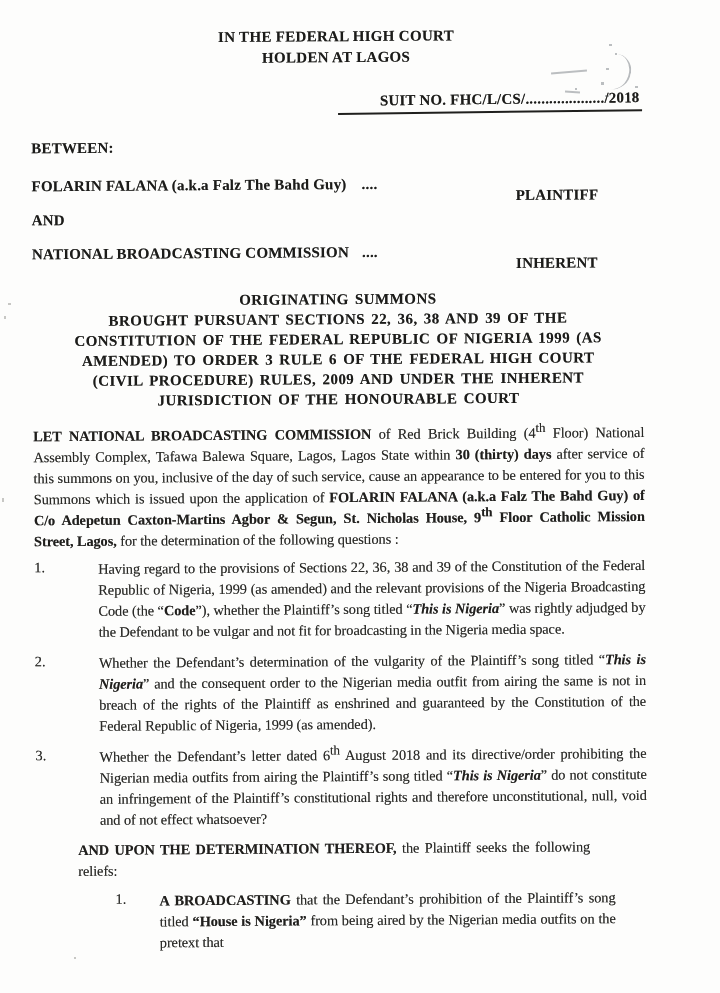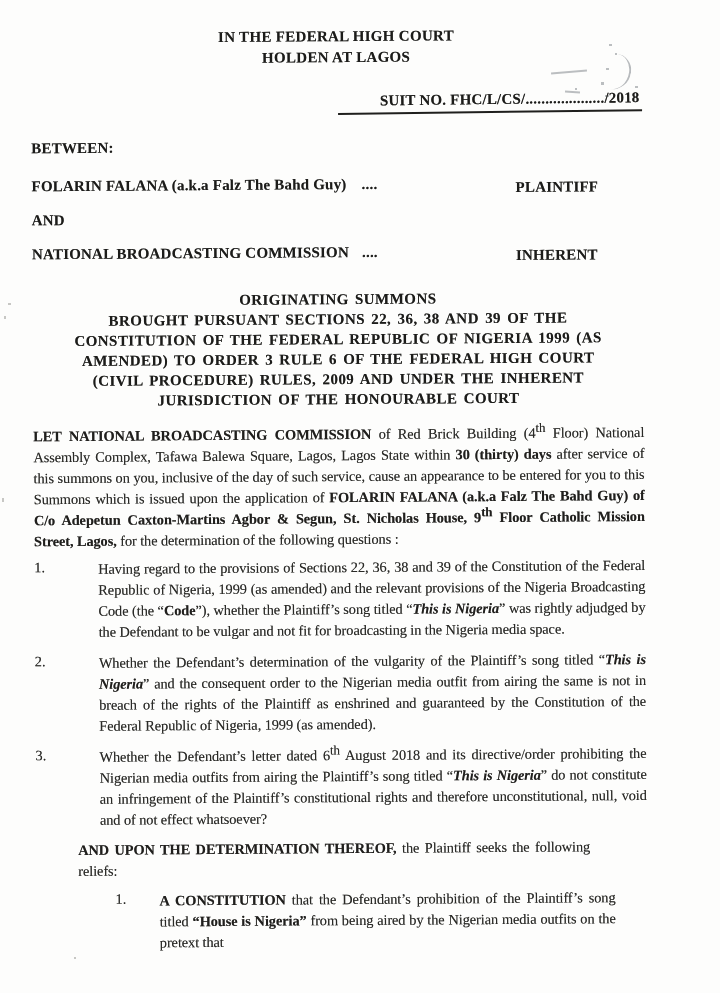--- a/index.html
+++ b/index.html
@@ -17,21 +17,21 @@
   .hdr{text-align:center;font-weight:bold;font-size:15px;line-height:21px;letter-spacing:0.3px;color:#1c1c1a;}
   .suit-row{margin-top:24px;display:flex;justify-content:flex-end;}
   .suit-underline{
     border-bottom:2.5px solid #1f1f1d;padding:0 2px 3px 42px;
     font-weight:bold;font-size:15px;letter-spacing:0.2px;color:#1c1c1a;
     transform:rotate(-0.3deg);
   }
   .between{margin-top:24px;font-weight:bold;font-size:15px;color:#1c1c1a;letter-spacing:0.2px;}
   .party-row{position:relative;font-weight:bold;font-size:15px;color:#1c1c1a;letter-spacing:0.2px;}
   .party-row .dots{position:absolute;left:330px;top:0;}
-  .party-row .role{position:absolute;left:484px;top:4px;}
+  .party-row .role{position:absolute;left:484px;top:12px;}
   .mt-plaintiff{margin-top:21px;}
   .mt-and{margin-top:17px;}
   .mt-defendant{margin-top:17px;}
   .title-block{
     margin-top:28px;text-align:center;font-weight:bold;font-size:15px;line-height:20px;
     letter-spacing:0.45px;word-spacing:2px;color:#1c1c1a;
   }
   .body-text{font-size:14.4px;line-height:21px;letter-spacing:-0.1px;text-align:justify;}
   .intro{margin-top:15px;}
   b,.b{font-weight:bold;color:#201f1d;}
@@ -140,17 +140,17 @@
         <span class="q-num">3.</span>
         <div class="body-text q-text"><span>Whether the Defendant’s letter dated 6</span><sup>th</sup><span> August 2018 and its directive/order prohibiting the Nigerian media outfits from airing the Plaintiff’s song titled “</span><span class="bi">This is Nigeria</span><span>” do not constitute an infringement of the Plaintiff’s constitutional rights and therefore unconstitutional, null, void and of not effect whatsoever?</span></div>
       </div>
 
     </div>
 
     <div class="body-text reliefs-intro"><span class="b">AND UPON THE DETERMINATION THEREOF,</span><span> the Plaintiff seeks the following reliefs:</span></div>
 
     <div class="relief-item">
       <span class="relief-num">1.</span>
-      <div class="body-text relief-text"><span class="b">A CONSTITUTION</span><span> that the Defendant’s prohibition of the Plaintiff’s song titled </span><span class="b">“House is Nigeria”</span><span> from being aired by the Nigerian media outfits on the pretext that</span></div>
+      <div class="body-text relief-text"><span class="b">A BROADCASTING</span><span> that the Defendant’s prohibition of the Plaintiff’s song titled </span><span class="b">“House is Nigeria”</span><span> from being aired by the Nigerian media outfits on the pretext that</span></div>
     </div>
 
   </div>
 </div>
 
 </body></html>

